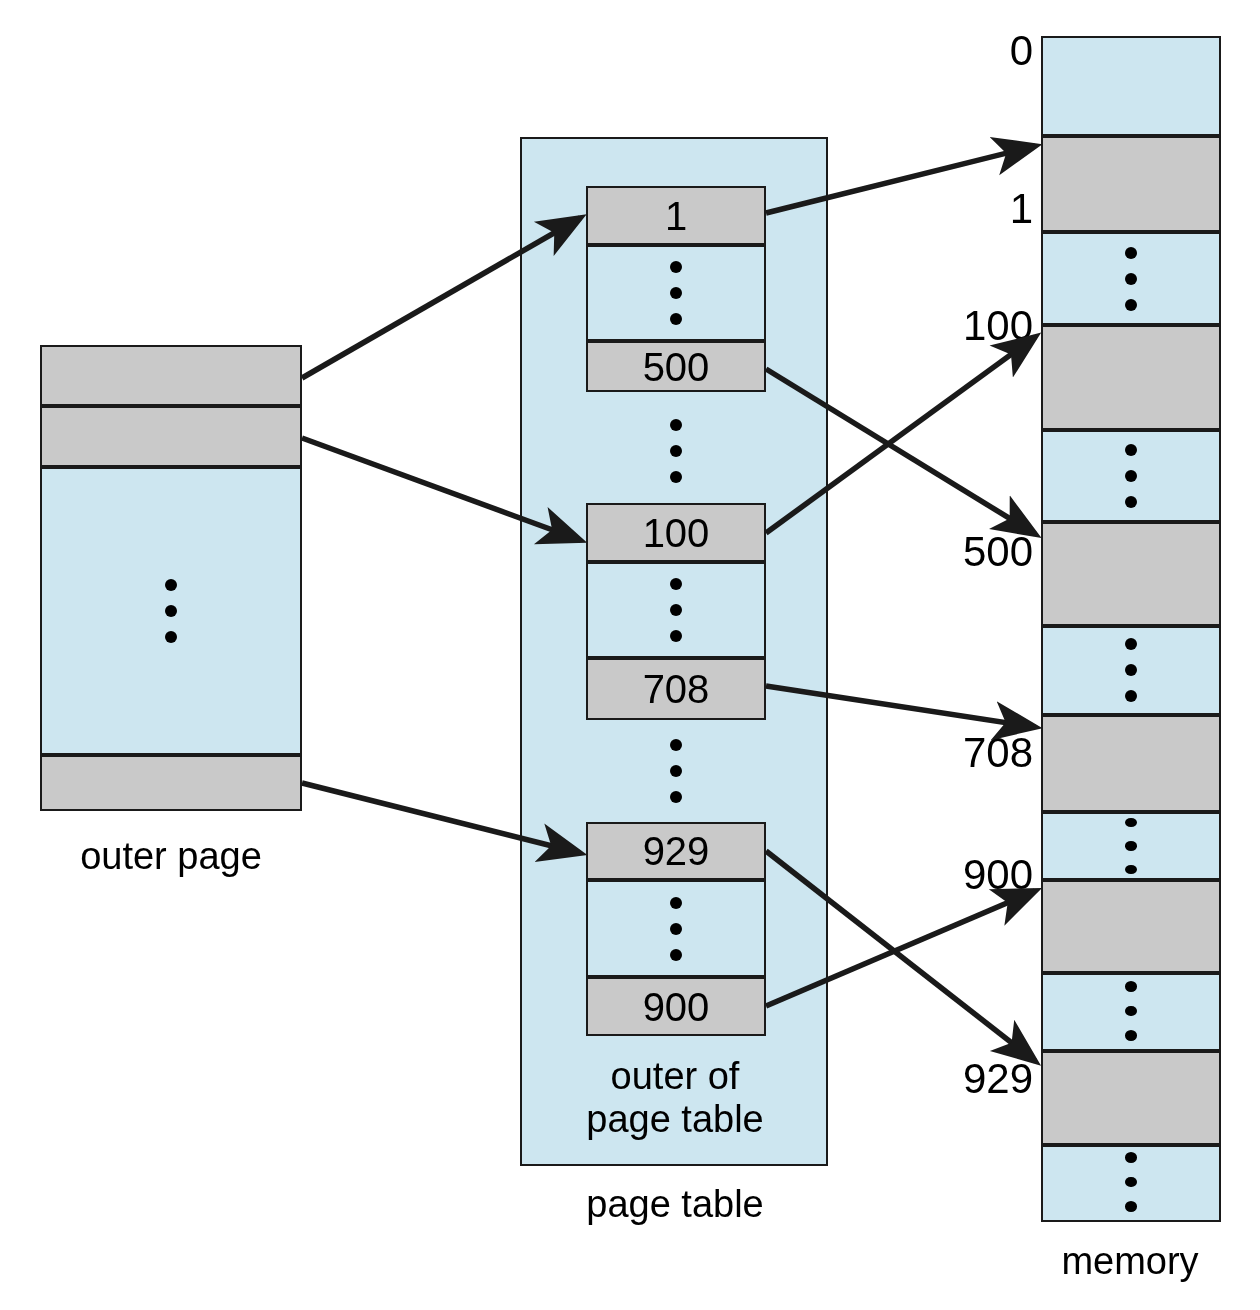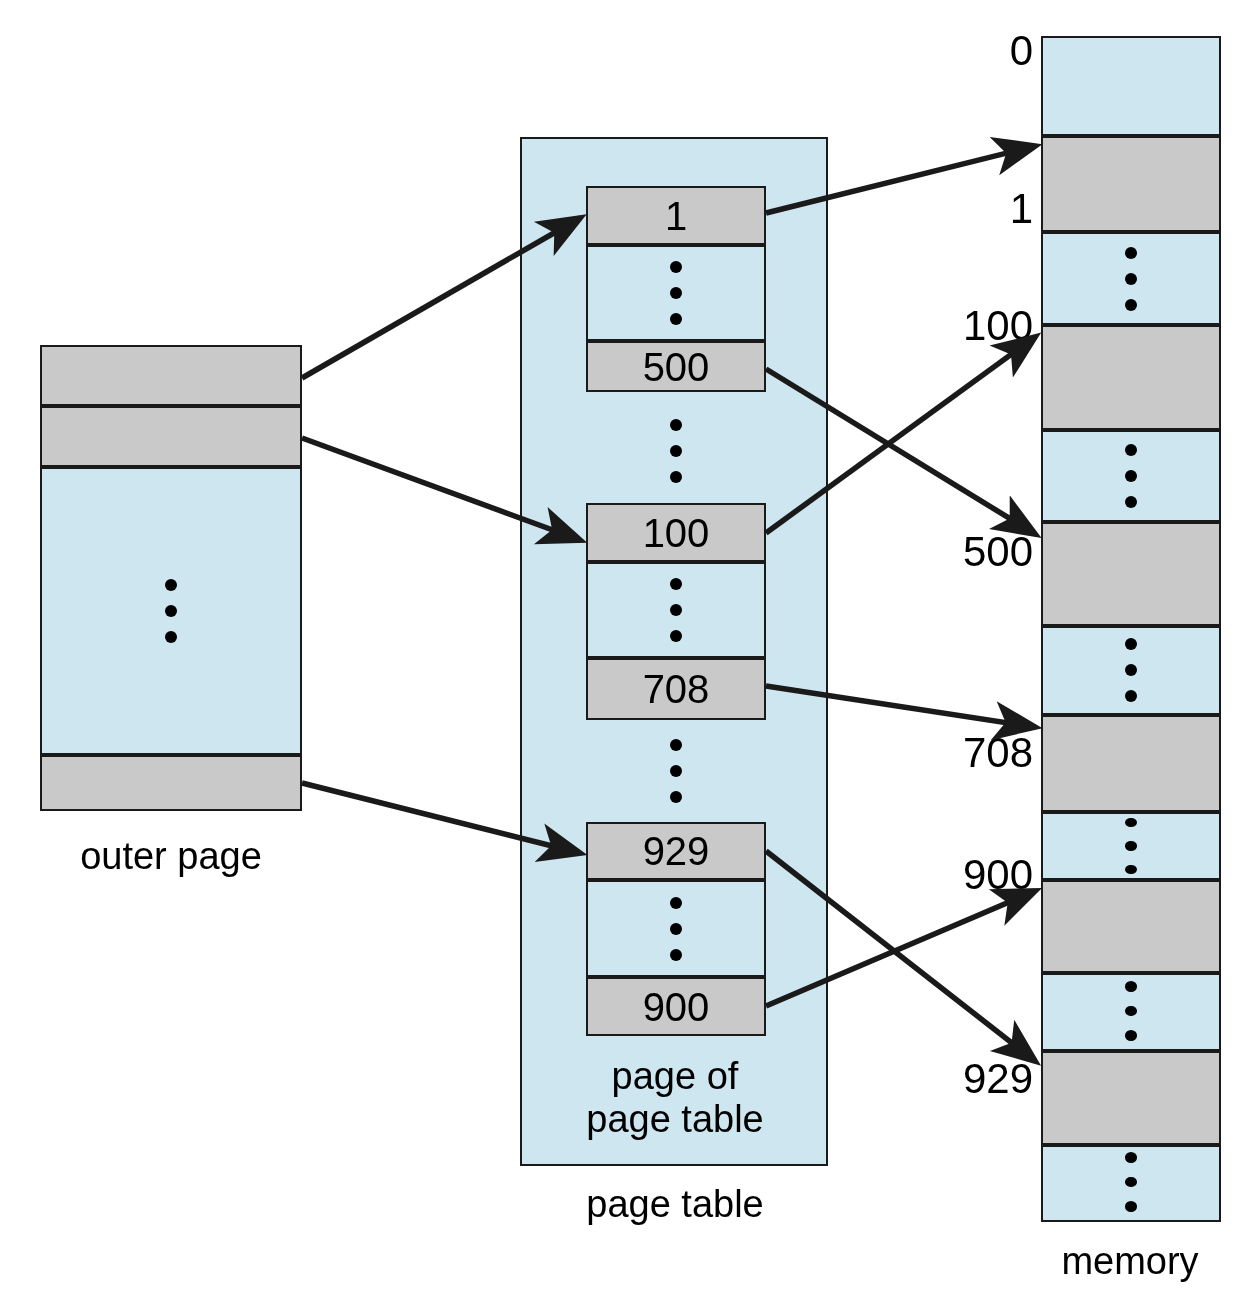--- a/index.html
+++ b/index.html
@@ -152,21 +152,21 @@
   <div class="vdots" style="left:636px; top:893px; width:80px; height:72px;">
     <i></i>
       <i></i>
       <i></i>
   </div>
 
   <div class="blk gray" style="left:586px; top:977px; width:180px; height:59px;"></div>
   <div class="cellnum" style="left:586px; top:977px; width:180px; height:59px;">900</div>
 
   <div class="caption" style="left:540px; top:1055px; width:270px;">
-    <div>page of</div>
+    <div>outer of</div>
     <div>page table</div>
   </div>
 
   <div class="caption" style="left:540px; top:1183px; width:270px;">page table</div>
 
   <div class="blk blue" style="left:1041px; top:36px; width:180px; height:100px;"></div>
 
   <div class="blk gray" style="left:1041px; top:136px; width:180px; height:96px;"></div>
 
   <div class="blk blue" style="left:1041px; top:232px; width:180px; height:93px;"></div>

